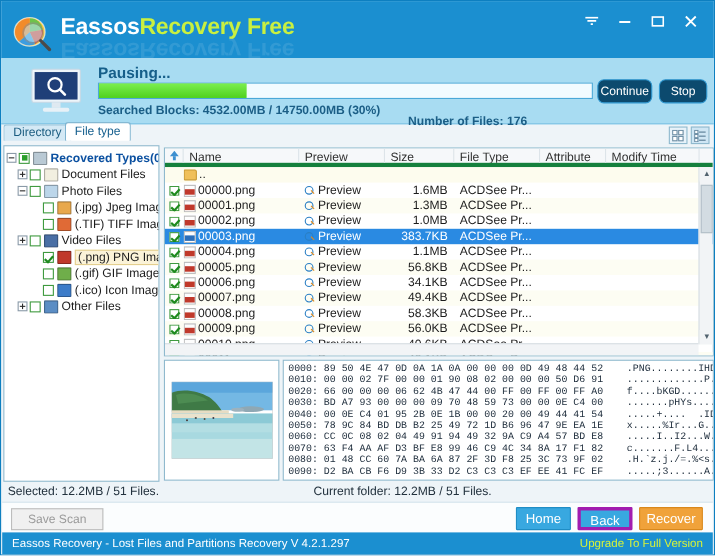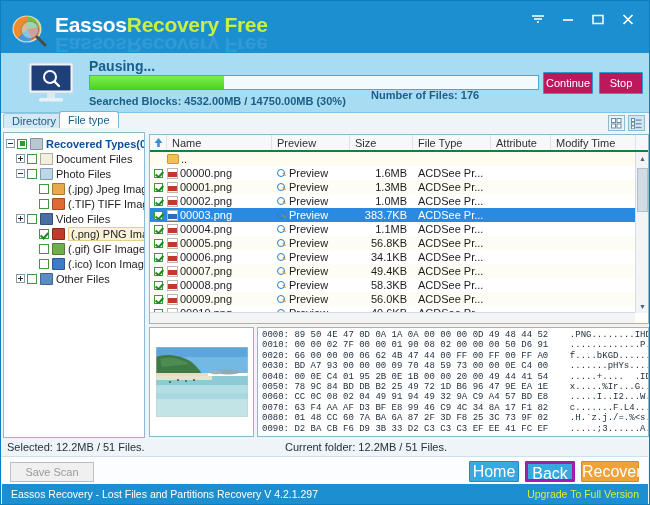--- a/index.html
+++ b/index.html
@@ -64,28 +64,28 @@
   }
   .progress-fill {
     height: 100%; background: #62e035; width: 30%;
     background-image: linear-gradient(180deg,#7bee4e,#4fd11f);
   }
   .progress-text {
     position: absolute; left: 88px; top: 42px;
     font-size: 11px; font-weight: bold; color: #1b5e86; white-space: nowrap;
   }
   .files-text {
-    position: absolute; left: 370px; top: 36px;
+    position: absolute; left: 370px; top: 52px;
     font-size: 11px; font-weight: bold; color: #1b5e86; white-space: nowrap;
   }
   .btn-blue {
     position: absolute; height: 22px; padding: 0 12px;
-    background: #be185d; border: 1px solid #2e96cf; color: #ffffff;
+    background: #0c4a6e; border: 1px solid #2e96cf; color: #ffffff;
     font-size: 11px; line-height: 20px; text-align: center; cursor: pointer;
-    border-radius: 1px;
+    border-radius: 6px;
   }
   #btn-continue { left: 542px; top: 19px; width: 50px; padding: 0; }
   #btn-stop { left: 598px; top: 19px; width: 44px; padding: 0; }
 
   
   .tabstrip {
     position: absolute; left: 2px; top: 110px; width: 142px; height: 17px;
   }
   .tab {
     position: absolute; top: 2px; height: 15px; padding: 0 8px;
@@ -155,21 +155,21 @@
   }
   .viewbtn.active { background: #cfe6f4; }
 
   
   .list-panel {
     position: absolute; left: 148px; top: 133px; width: 500px; height: 190px;
     background: #ffffff; border: 1px solid #8fb9ce; overflow: hidden;
   }
   .lhead {
     display: flex; height: 17px; background: #f6f8fa;
-    border-bottom: 2px solid #15803d; font-size: 11px; color: #303030;
+    border-bottom: 4px solid #15803d; font-size: 11px; color: #303030;
   }
   .lhead > div {
     border-right: 1px solid #dde4e9; padding-left: 5px; line-height: 17px;
     overflow: hidden; white-space: nowrap; cursor: pointer;
   }
   .c-sort { width: 17px; padding: 0 !important; display: flex; align-items: center; justify-content: center; }
   .c-name { width: 105px; }
   .c-prev { width: 78px; }
   .c-size { width: 63px; }
   .c-type { width: 78px; }
@@ -270,21 +270,21 @@
     position: absolute; left: 1px; top: 455px; width: 646px; height: 30px;
     background: #fbfdfe; border-top: 1px solid #cfe0ea;
   }
   .btn-gray {
     position: absolute; left: 8px; top: 5px; width: 84px; height: 20px;
     background: #f0f0f0; border: 1px solid #bdbdbd; color: #9a9a9a;
     font-size: 11px; line-height: 18px; text-align: center; cursor: default;
   }
   .btn-act {
     position: absolute; top: 4px; height: 21px; width: 50px;
-    color: #ffffff; font-size: 16px; line-height: 19px; text-align: center;
+    color: #ffffff; font-size: 12px; line-height: 19px; text-align: center;
     cursor: pointer; border-radius: 1px;
   }
   .btn-home   { right: 129px; background: #38a8e0; border: 1px solid #1f8dc5; }
   .btn-back   { right: 73px;  background: #38a8e0; border: 3px solid #a21caf; }
   .btn-recover{ right: 9px;   background: #f0a23a; border: 1px solid #d9881c; width: 58px; }
 
   .footer {
     position: absolute; left: 1px; bottom: 0; width: 646px; height: 20px;
     background: #1b8fd0; color: #ffffff; font-size: 10.5px;
   }

